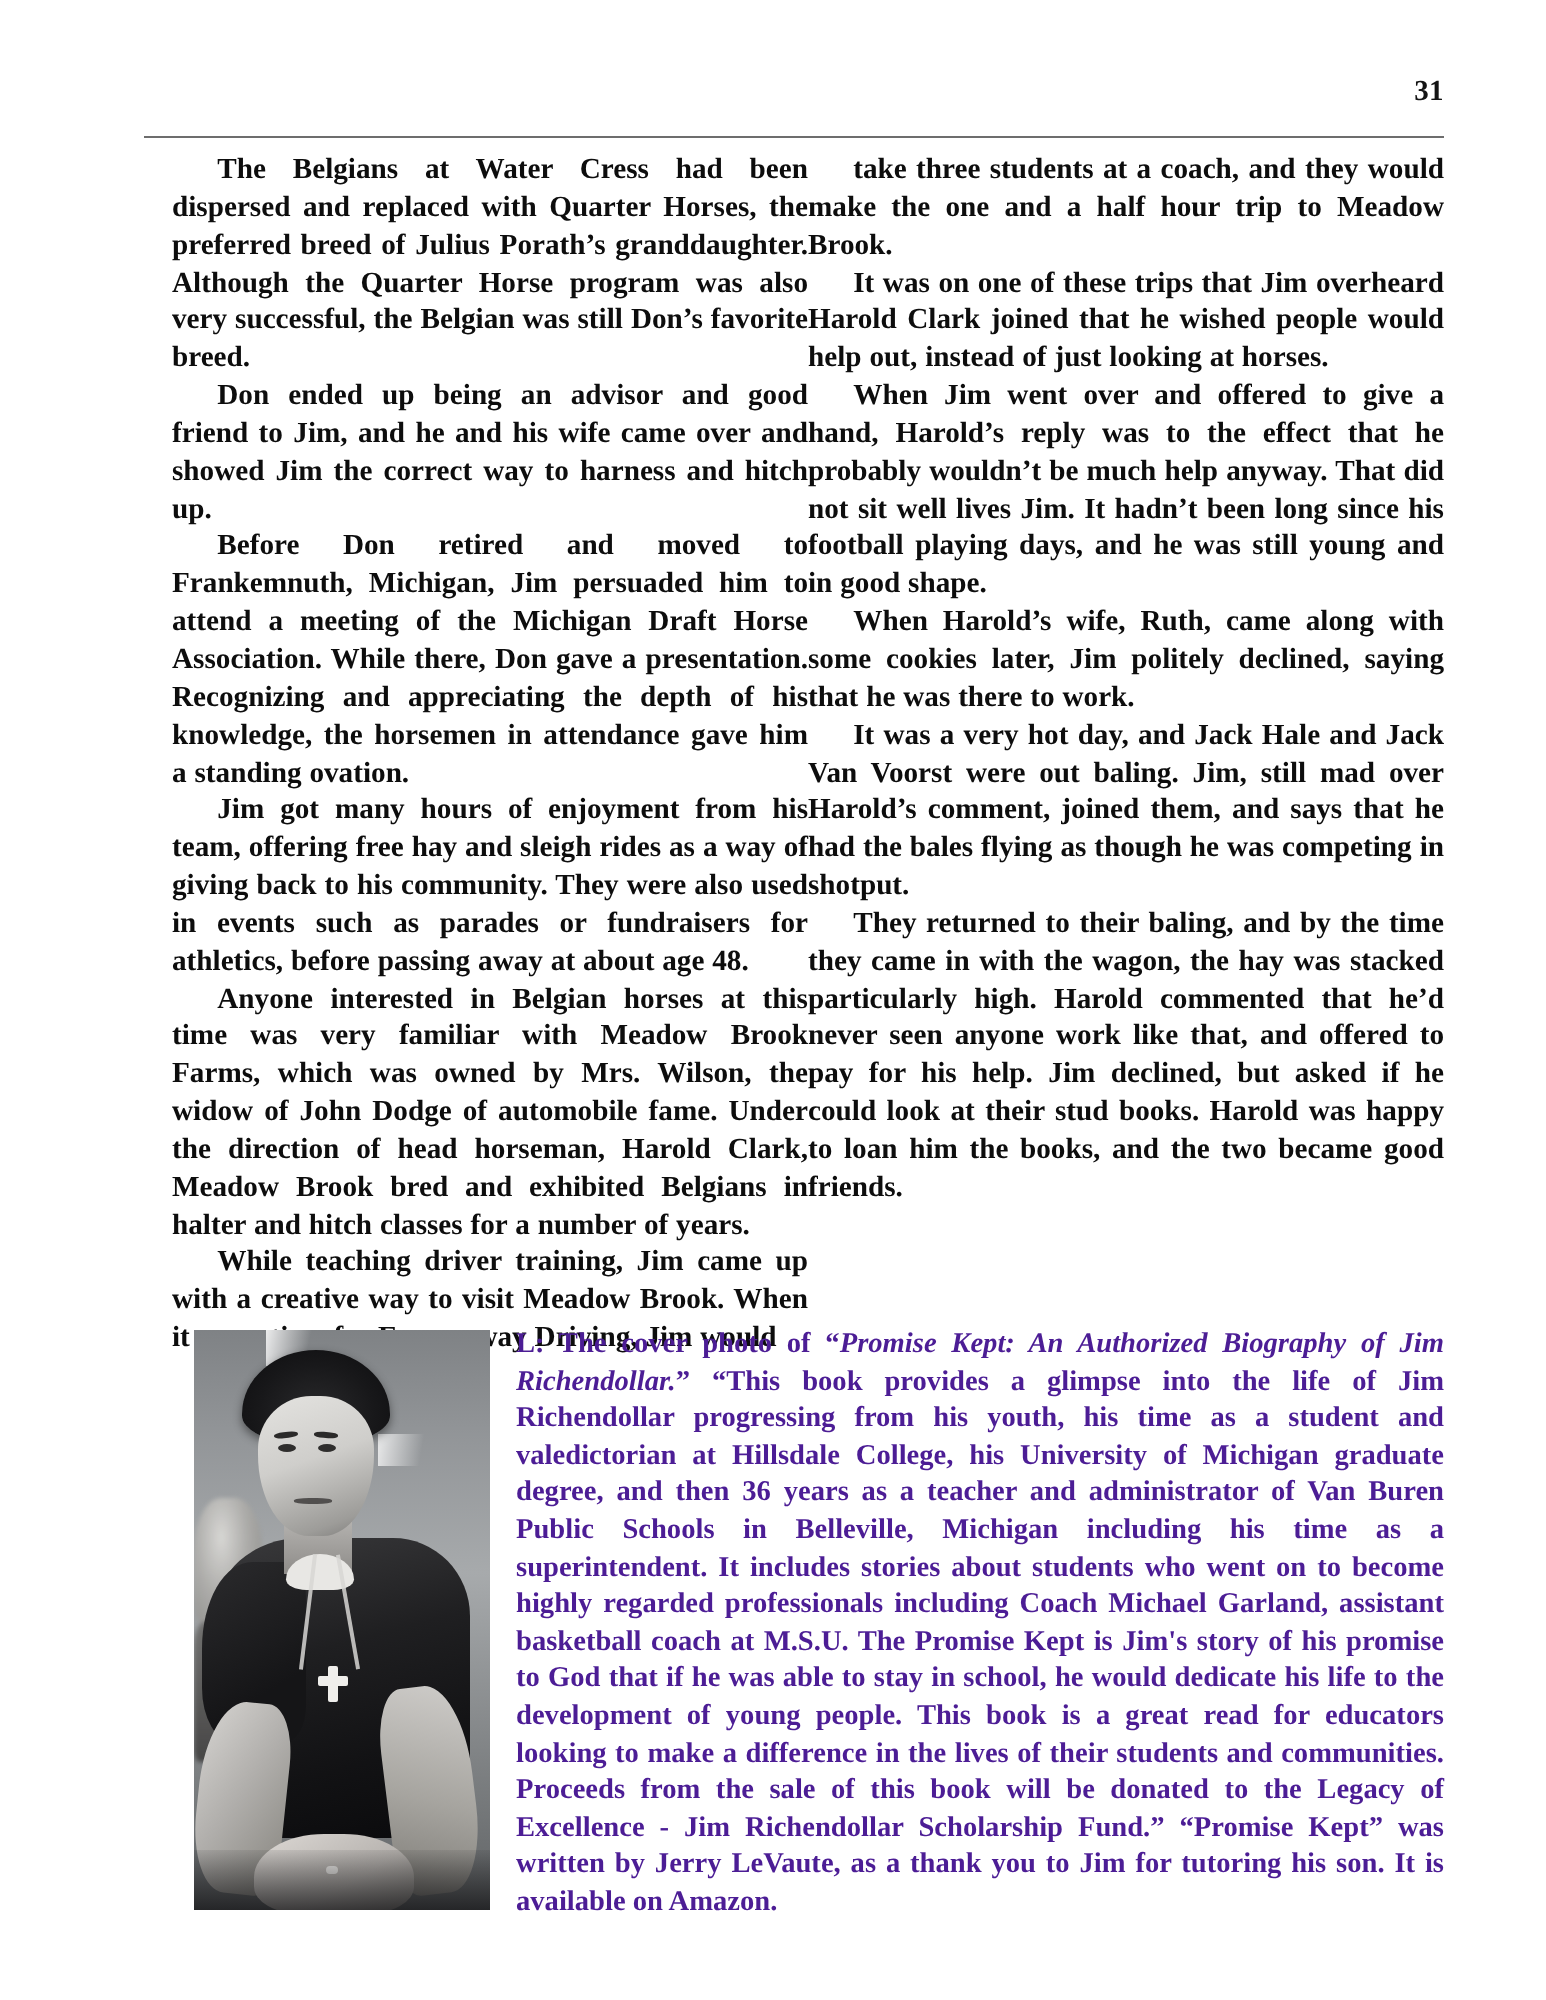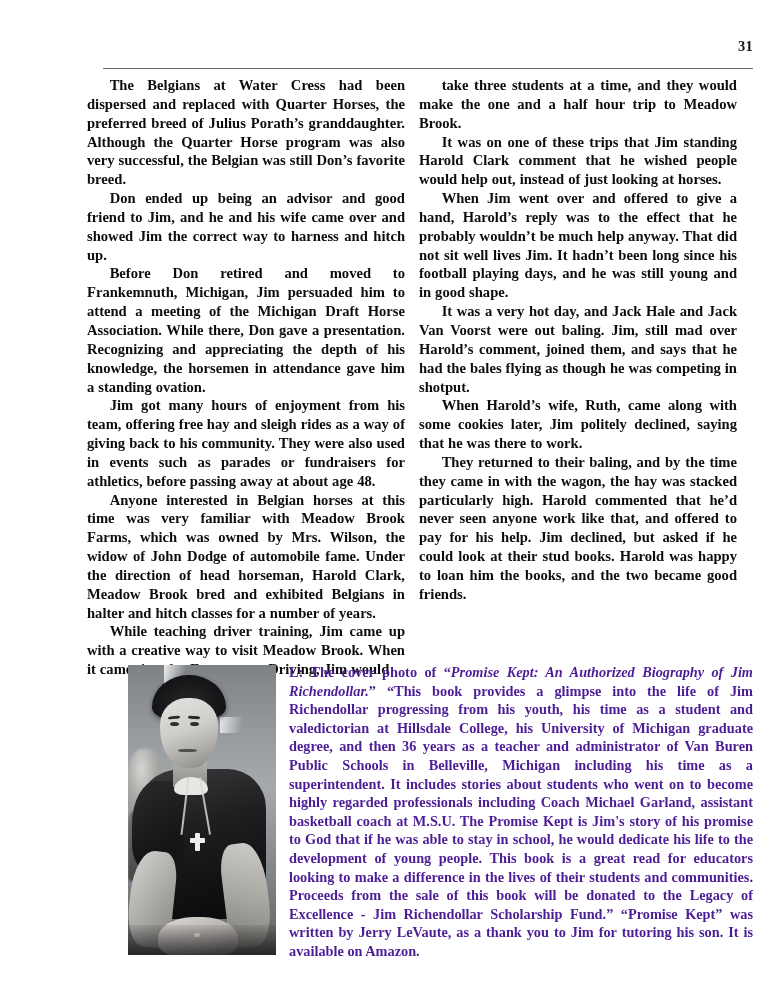--- a/index.html
+++ b/index.html
@@ -15,21 +15,20 @@
     font-family: "Liberation Serif", "DejaVu Serif", serif;
     color: #0a0a0a;
   }
 
   .page {
     position: absolute;
     left: 0; top: 0;
     width: 650px;
     height: 1000px;
     box-sizing: border-box;
-    margin-left: 31px;
   }
 
   
   .folio {
     position: absolute;
     left: 72px;
     top: 38px;
     width: 650px;
     text-align: right;
     font-size: 14.5px;
@@ -42,25 +41,25 @@
     left: 72px;
     top: 68px;
     width: 650px;
     height: 1px;
     background: #6d6d6d;
   }
 
   
   .columns {
     position: absolute;
-    left: 56px;
+    left: 72px;
     top: 76px;
     width: 650px;
     display: flex;
-    justify-content: space-between;
+    justify-content: flex-end;
   }
   .col {
     width: 318px;
   }
   .col p {
     margin: 0;
     font-size: 14.6px;
     line-height: 18.85px;
     font-weight: 700;
     text-align: justify;
@@ -272,25 +271,25 @@
   <div class="columns">
     <div class="col">
       <p>The Belgians at Water Cress had been dispersed and replaced with Quarter Horses, the preferred breed of Julius Porath’s granddaughter. Although the Quarter Horse program was also very successful, the Belgian was still Don’s favorite breed.</p>
       <p>Don ended up being an advisor and good friend to Jim, and he and his wife came over and showed Jim the correct way to harness and hitch up.</p>
       <p>Before Don retired and moved to Frankemnuth, Michigan, Jim persuaded him to attend a meeting of the Michigan Draft Horse Association. While there, Don gave a presentation. Recognizing and appreciating the depth of his knowledge, the horsemen in attendance gave him a standing ovation.</p>
       <p>Jim got many hours of enjoyment from his team, offering free hay and sleigh rides as a way of giving back to his community. They were also used in events such as parades or fundraisers for athletics, before passing away at about age 48.</p>
       <p>Anyone interested in Belgian horses at this time was very familiar with Meadow Brook Farms, which was owned by Mrs. Wilson, the widow of John Dodge of automobile fame. Under the direction of head horseman, Harold Clark, Meadow Brook bred and exhibited Belgians in halter and hitch classes for a number of years.</p>
       <p>While teaching driver training, Jim came up with a creative way to visit Meadow Brook. When it came time for Expressway Driving, Jim would</p>
     </div>
     <div class="col">
-      <p>take three students at a time, and they would make the one and a half hour trip to Meadow Brook.</p>
-      <p>It was on one of these trips that Jim standing Harold Clark comment that he wished people would help out, instead of just looking at horses.</p>
+      <p>take three students at a coach, and they would make the one and a half hour trip to Meadow Brook.</p>
+      <p>It was on one of these trips that Jim overheard Harold Clark joined that he wished people would help out, instead of just looking at horses.</p>
       <p>When Jim went over and offered to give a hand, Harold’s reply was to the effect that he probably wouldn’t be much help anyway. That did not sit well lives Jim. It hadn’t been long since his football playing days, and he was still young and in good shape.</p>
+      <p>When Harold’s wife, Ruth, came along with some cookies later, Jim politely declined, saying that he was there to work.</p>
       <p>It was a very hot day, and Jack Hale and Jack Van Voorst were out baling. Jim, still mad over Harold’s comment, joined them, and says that he had the bales flying as though he was competing in shotput.</p>
-      <p>When Harold’s wife, Ruth, came along with some cookies later, Jim politely declined, saying that he was there to work.</p>
       <p>They returned to their baling, and by the time they came in with the wagon, the hay was stacked particularly high. Harold commented that he’d never seen anyone work like that, and offered to pay for his help. Jim declined, but asked if he could look at their stud books. Harold was happy to loan him the books, and the two became good friends.</p>
     </div>
   </div>
 
   <div class="figure-block">
     <div class="photo">
       <div class="photo-inner"></div>
       <div class="ph-bg-figure"></div>
       <div class="ph-bg-dark"></div>
       <div class="ph-torso"></div>

